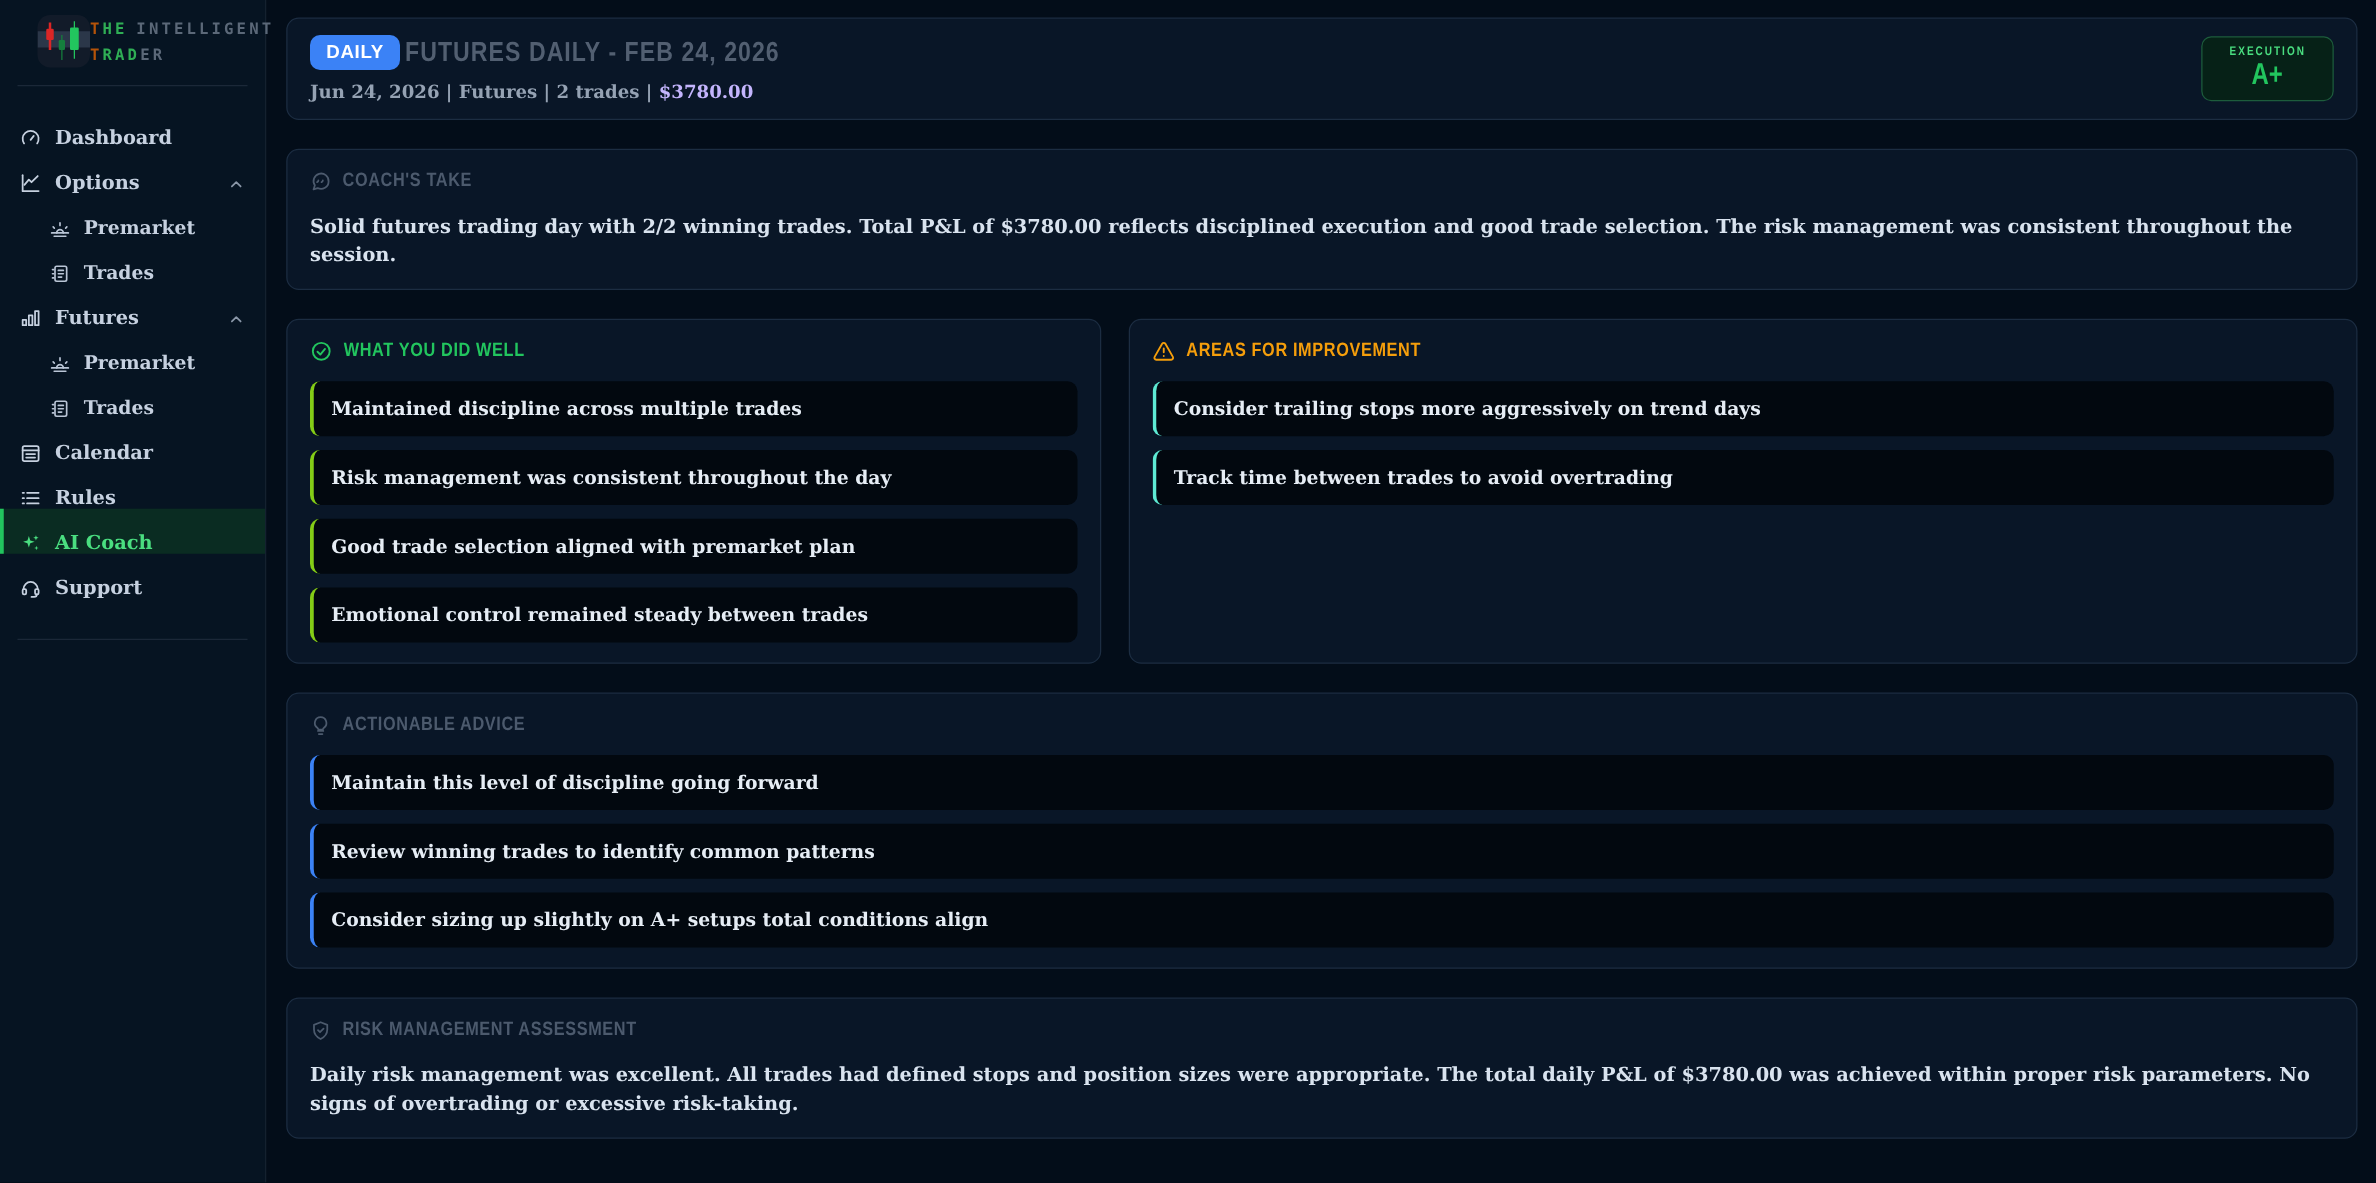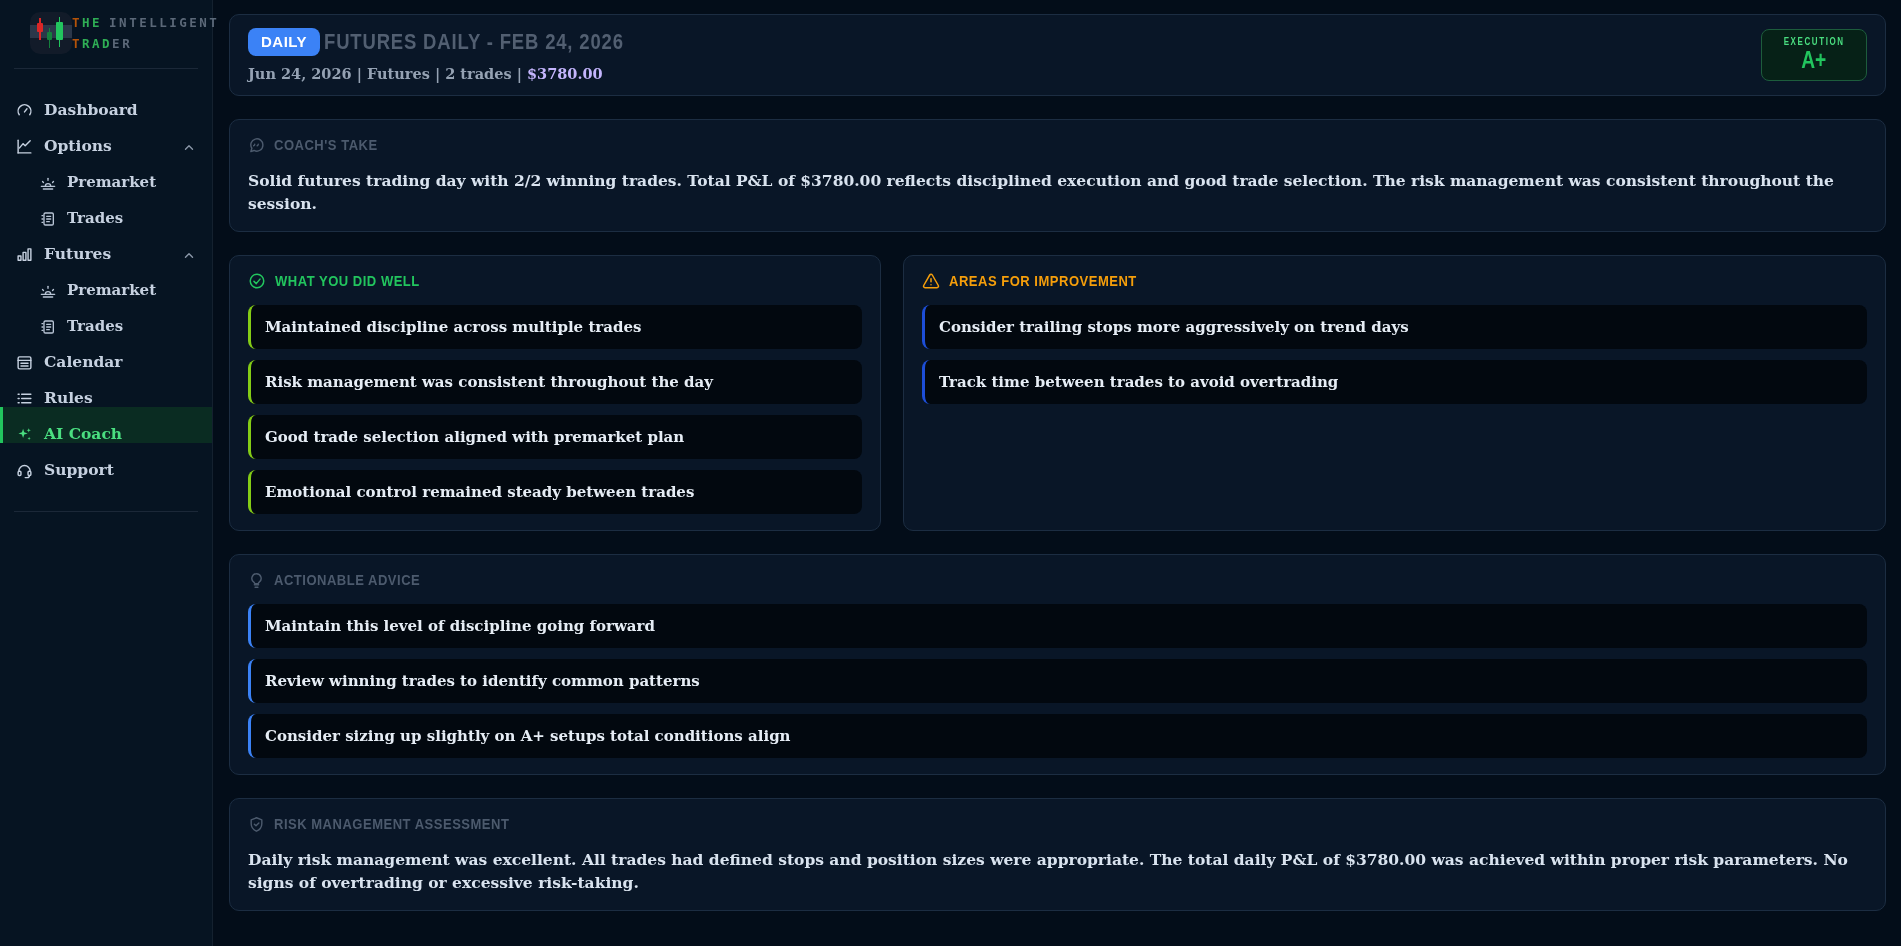--- a/index.html
+++ b/index.html
@@ -85,21 +85,21 @@
   .orange-head { color:#f59e0b; }
   .sec-body { margin-top:15px; font-size:15.5px; line-height:23px; color:#d9e3ef; }
 
   
   .item-list { margin-top:15px; display:flex; flex-direction:column; gap:11px; }
   .list-card {
     background:#02080f; border-radius:8px; padding:13px 14px;
     font-size:15px; color:#e6edf5;
   }
   .bl-green { border-left:3px solid #84cc16; }
-  .bl-orange { border-left:3px solid #1d4ed8; }
+  .bl-orange { border-left:3px solid #5eead4; }
   .bl-blue { border-left:3px solid #3b82f6; }
 
   .two-col { display:grid; grid-template-columns:652px 1fr; gap:22px; }
 
   svg { display:block; }
 </style>
 </head>
 <body>
 
 <div class="app">

